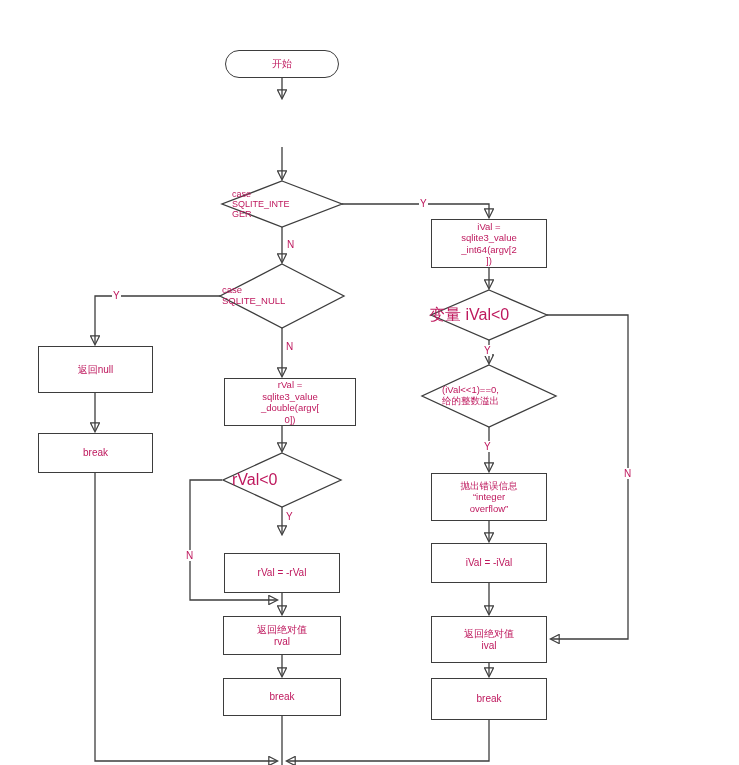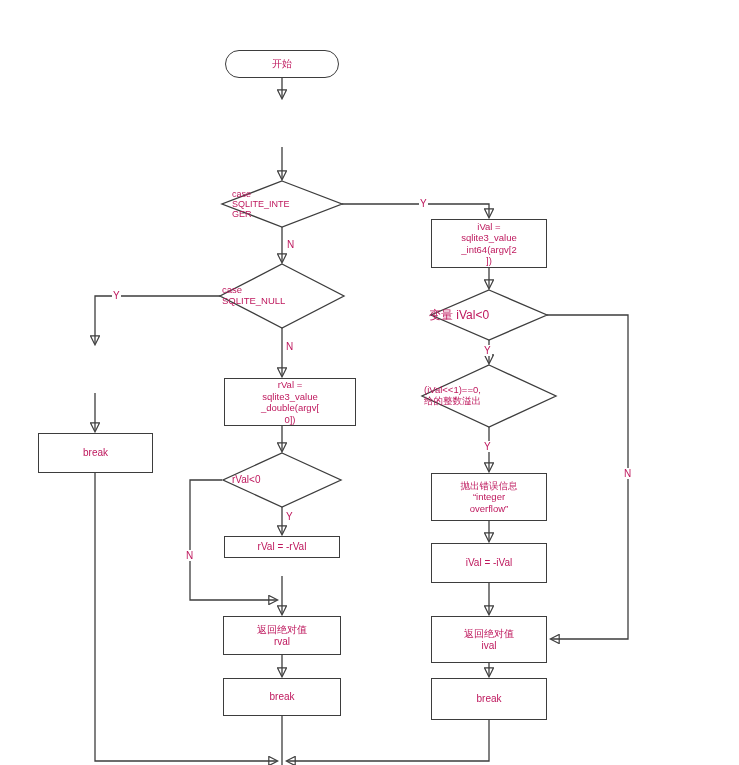--- a/index.html
+++ b/index.html
@@ -67,45 +67,46 @@
     <polygon class="diamond" points="489,317 556,348 489,379 422,348"></polygon>
   </svg>
 
   <div class="node terminal" style="left:225px;top:2px;width:114px;height:28px">开始</div>
   <div class="node terminal" style="left:223px;top:741px;width:118px;height:28px">结束</div>
 
   <div class="node small" style="left:431px;top:171px;width:116px;height:49px">iVal =
 sqlite3_value
 _int64(argv[2
 ])</div>
+  <div class="node" style="left:38px;top:298px;width:115px;height:47px">返回null</div>
   <div class="node" style="left:38px;top:385px;width:115px;height:40px">break</div>
   <div class="node small" style="left:224px;top:330px;width:132px;height:48px">rVal =
 sqlite3_value
 _double(argv[
 0])</div>
-  <div class="node" style="left:224px;top:488px;width:116px;height:22px">rVal = -rVal</div>
+  <div class="node" style="left:224px;top:505px;width:116px;height:40px">rVal = -rVal</div>
   <div class="node" style="left:223px;top:568px;width:118px;height:39px">返回绝对值
 rval</div>
   <div class="node" style="left:223px;top:630px;width:118px;height:38px">break</div>
   <div class="node" style="left:431px;top:495px;width:116px;height:40px">iVal = -iVal</div>
   <div class="node small" style="left:431px;top:425px;width:116px;height:48px">抛出错误信息
 “integer
 overflow”</div>
   <div class="node" style="left:431px;top:568px;width:116px;height:47px">返回绝对值
 ival</div>
   <div class="node" style="left:431px;top:630px;width:116px;height:42px">break</div>
 
   <div class="dlabel" style="left:232px;top:141px;width:100px;font-size:9px;line-height:10px">case
 SQLITE_INTE
 GER</div>
   <div class="dlabel" style="left:222px;top:237px;width:120px">case
 SQLITE_NULL</div>
-  <div class="dlabel" style="left:232px;top:427px;width:100px;font-size:10px">rVal&lt;0</div>
-  <div class="dlabel" style="left:429px;top:262px;width:120px;font-size:12px">变量 iVal&lt;0</div>
-  <div class="dlabel" style="left:424px;top:337px;width:136px">(iVal&lt;&lt;1)==0,
+  <div class="dlabel" style="left:232px;top:427px;width:100px;font-size:16px">rVal&lt;0</div>
+  <div class="dlabel" style="left:429px;top:262px;width:120px;font-size:16px">变量 iVal&lt;0</div>
+  <div class="dlabel" style="left:442px;top:337px;width:136px">(iVal&lt;&lt;1)==0,
 给的整数溢出</div>
 
   <span class="elabel" style="left:419px;top:150px">Y</span>
   <span class="elabel" style="left:286px;top:191px">N</span>
   <span class="elabel" style="left:112px;top:242px">Y</span>
   <span class="elabel" style="left:285px;top:293px">N</span>
   <span class="elabel" style="left:285px;top:463px">Y</span>
   <span class="elabel" style="left:185px;top:502px">N</span>
   <span class="elabel" style="left:483px;top:297px">Y</span>
   <span class="elabel" style="left:623px;top:420px">N</span>

